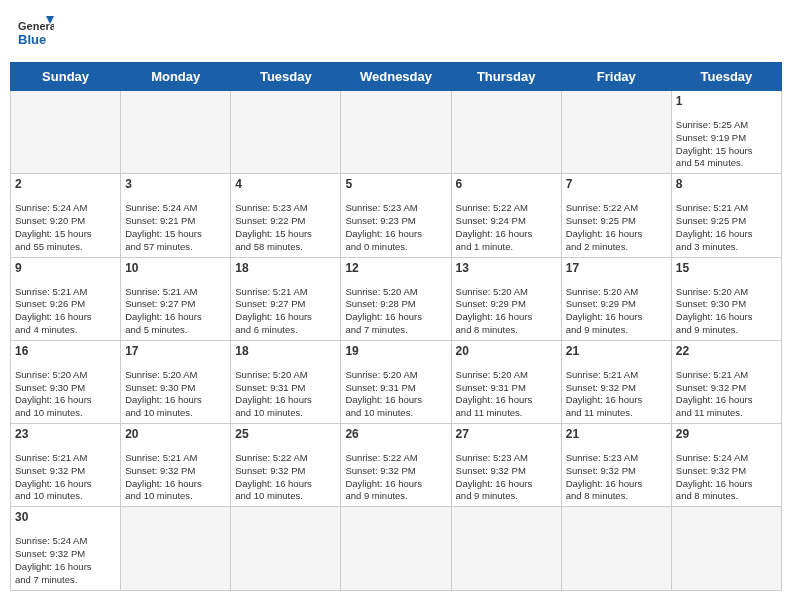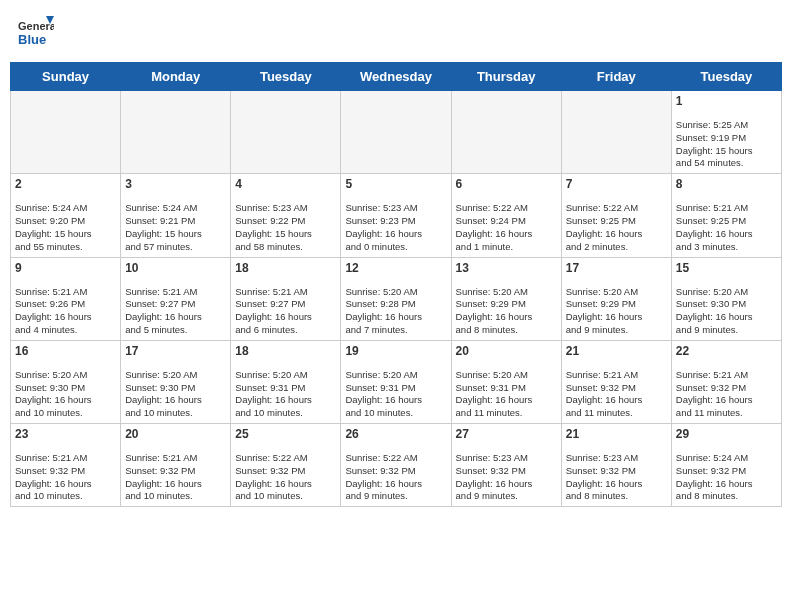--- a/index.html
+++ b/index.html
@@ -324,14 +324,29 @@
 and 8 minutes.</div>
         </td>
         <td>
           <span class="day-num">29</span>
           <div class="day-info" style="white-space: pre-line;">Sunrise: 5:24 AM
 Sunset: 9:32 PM
 Daylight: 16 hours
 and 8 minutes.</div>
         </td>
       </tr>
+      <tr class="last-row">
+        <td>
+          <span class="day-num">30</span>
+          <div class="day-info" style="white-space: pre-line;">Sunrise: 5:24 AM
+Sunset: 9:32 PM
+Daylight: 16 hours
+and 7 minutes.</div>
+        </td>
+        <td class="empty"></td>
+        <td class="empty"></td>
+        <td class="empty"></td>
+        <td class="empty"></td>
+        <td class="empty"></td>
+        <td class="empty"></td>
+      </tr>
     </tbody>
 </table>
 
 </body></html>

